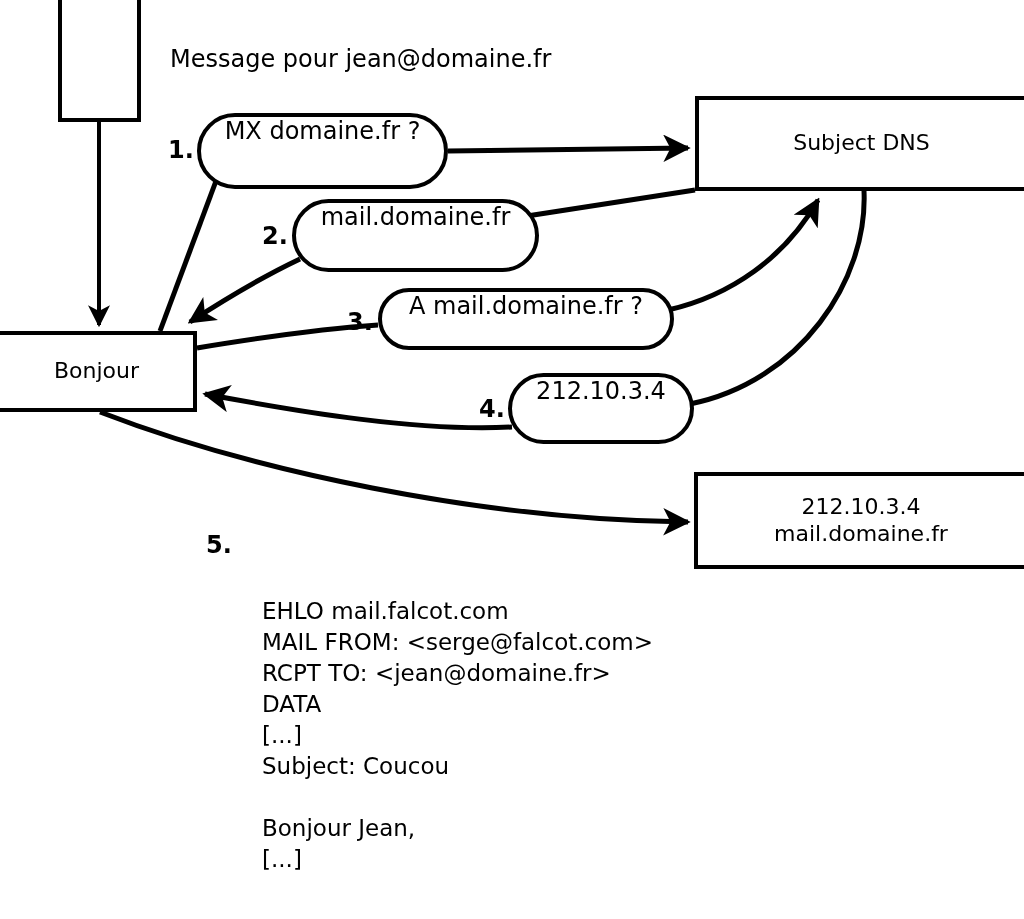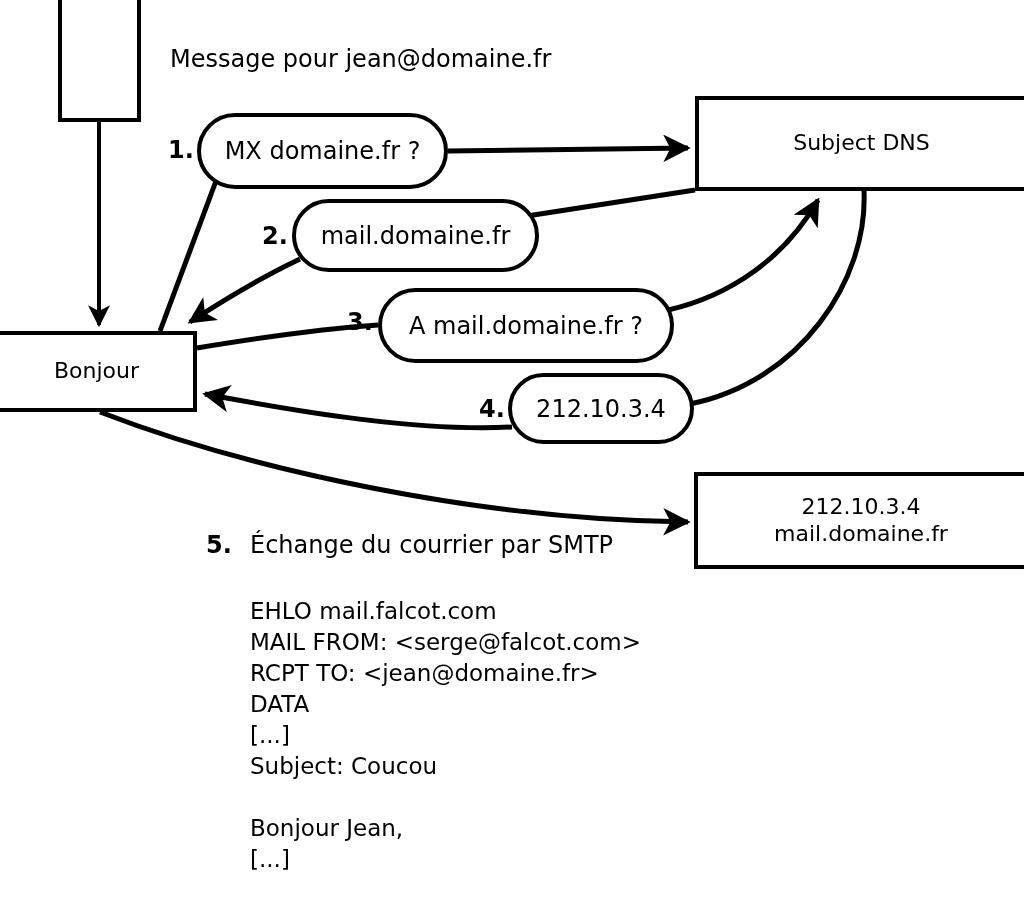--- a/index.html
+++ b/index.html
@@ -46,30 +46,30 @@
   .rect-node .stack span { display: block; }
 
   
   .bubble {
     position: absolute;
     box-sizing: border-box;
     background: #ffffff;
     border: 4px solid #000000;
     border-radius: 999px;
     display: flex;
-    align-items: center;
+    align-items: flex-start;
     justify-content: center;
     color: #000000;
     font-size: 24px;
     white-space: nowrap;
     z-index: 4;
   }
   #bubble-1 { left: 197px; top: 113px; width: 251px; height: 76px; }
   #bubble-2 { left: 292px; top: 199px; width: 247px; height: 73px; }
-  #bubble-3 { left: 378px; top: 288px; width: 296px; height: 75px; }
+  #bubble-3 { left: 378px; top: 288px; width: 296px; height: 62px; }
   #bubble-4 { left: 508px; top: 373px; width: 186px; height: 71px; }
 
   
   .step-num {
     position: absolute;
     font-weight: bold;
     font-size: 24px;
     color: #000000;
     z-index: 5;
     white-space: nowrap;
@@ -95,21 +95,21 @@
   #smtp-transcript {
     position: absolute;
     left: 250px;
     top: 596px;
     font-size: 23px;
     line-height: 31px;
     color: #000000;
     white-space: pre;
     z-index: 5;
   }
-  #smtp-transcript .line { display: block; min-height: 31px; }
+  #smtp-transcript .line { display: block; min-height: 31px; margin-left: 12px; }
 </style>
 </head>
 <body>
 
 <div id="stage">
 
   <svg id="wires" viewBox="0 0 1024 919" width="1024" height="919" xmlns="http://www.w3.org/2000/svg">
     <defs>
       <marker id="ahead" viewBox="0 0 10 10" refX="9" refY="5" markerWidth="5.5" markerHeight="5.5" orient="auto-start-reverse">
         <path d="M 0 0 L 10 5 L 0 10 L 2.6 5 z" fill="#000000"></path>
@@ -173,17 +173,16 @@
   </div>
 
   <span class="step-num" id="step-num-1">1.</span>
   <span class="step-num" id="step-num-2">2.</span>
   <span class="step-num" id="step-num-3">3.</span>
   <span class="step-num" id="step-num-4">4.</span>
   <span class="step-num" id="step-num-5">5.</span>
 
   <span class="plain-label" id="label-message">Message pour jean@domaine.fr</span>
 
-  <span class="plain-label" id="label-step5">Échange du courrier par SMTP</span>
 
   <div id="smtp-transcript"><span class="line">EHLO mail.falcot.com</span><span class="line">MAIL FROM: &lt;serge@falcot.com&gt;</span><span class="line">RCPT TO: &lt;jean@domaine.fr&gt;</span><span class="line">DATA</span><span class="line">[...]</span><span class="line">Subject: Coucou</span><span class="line"></span><span class="line">Bonjour Jean,</span><span class="line">[...]</span><span class="line"></span><span class="line">.</span></div>
 
 </div>
 
 </body></html>

